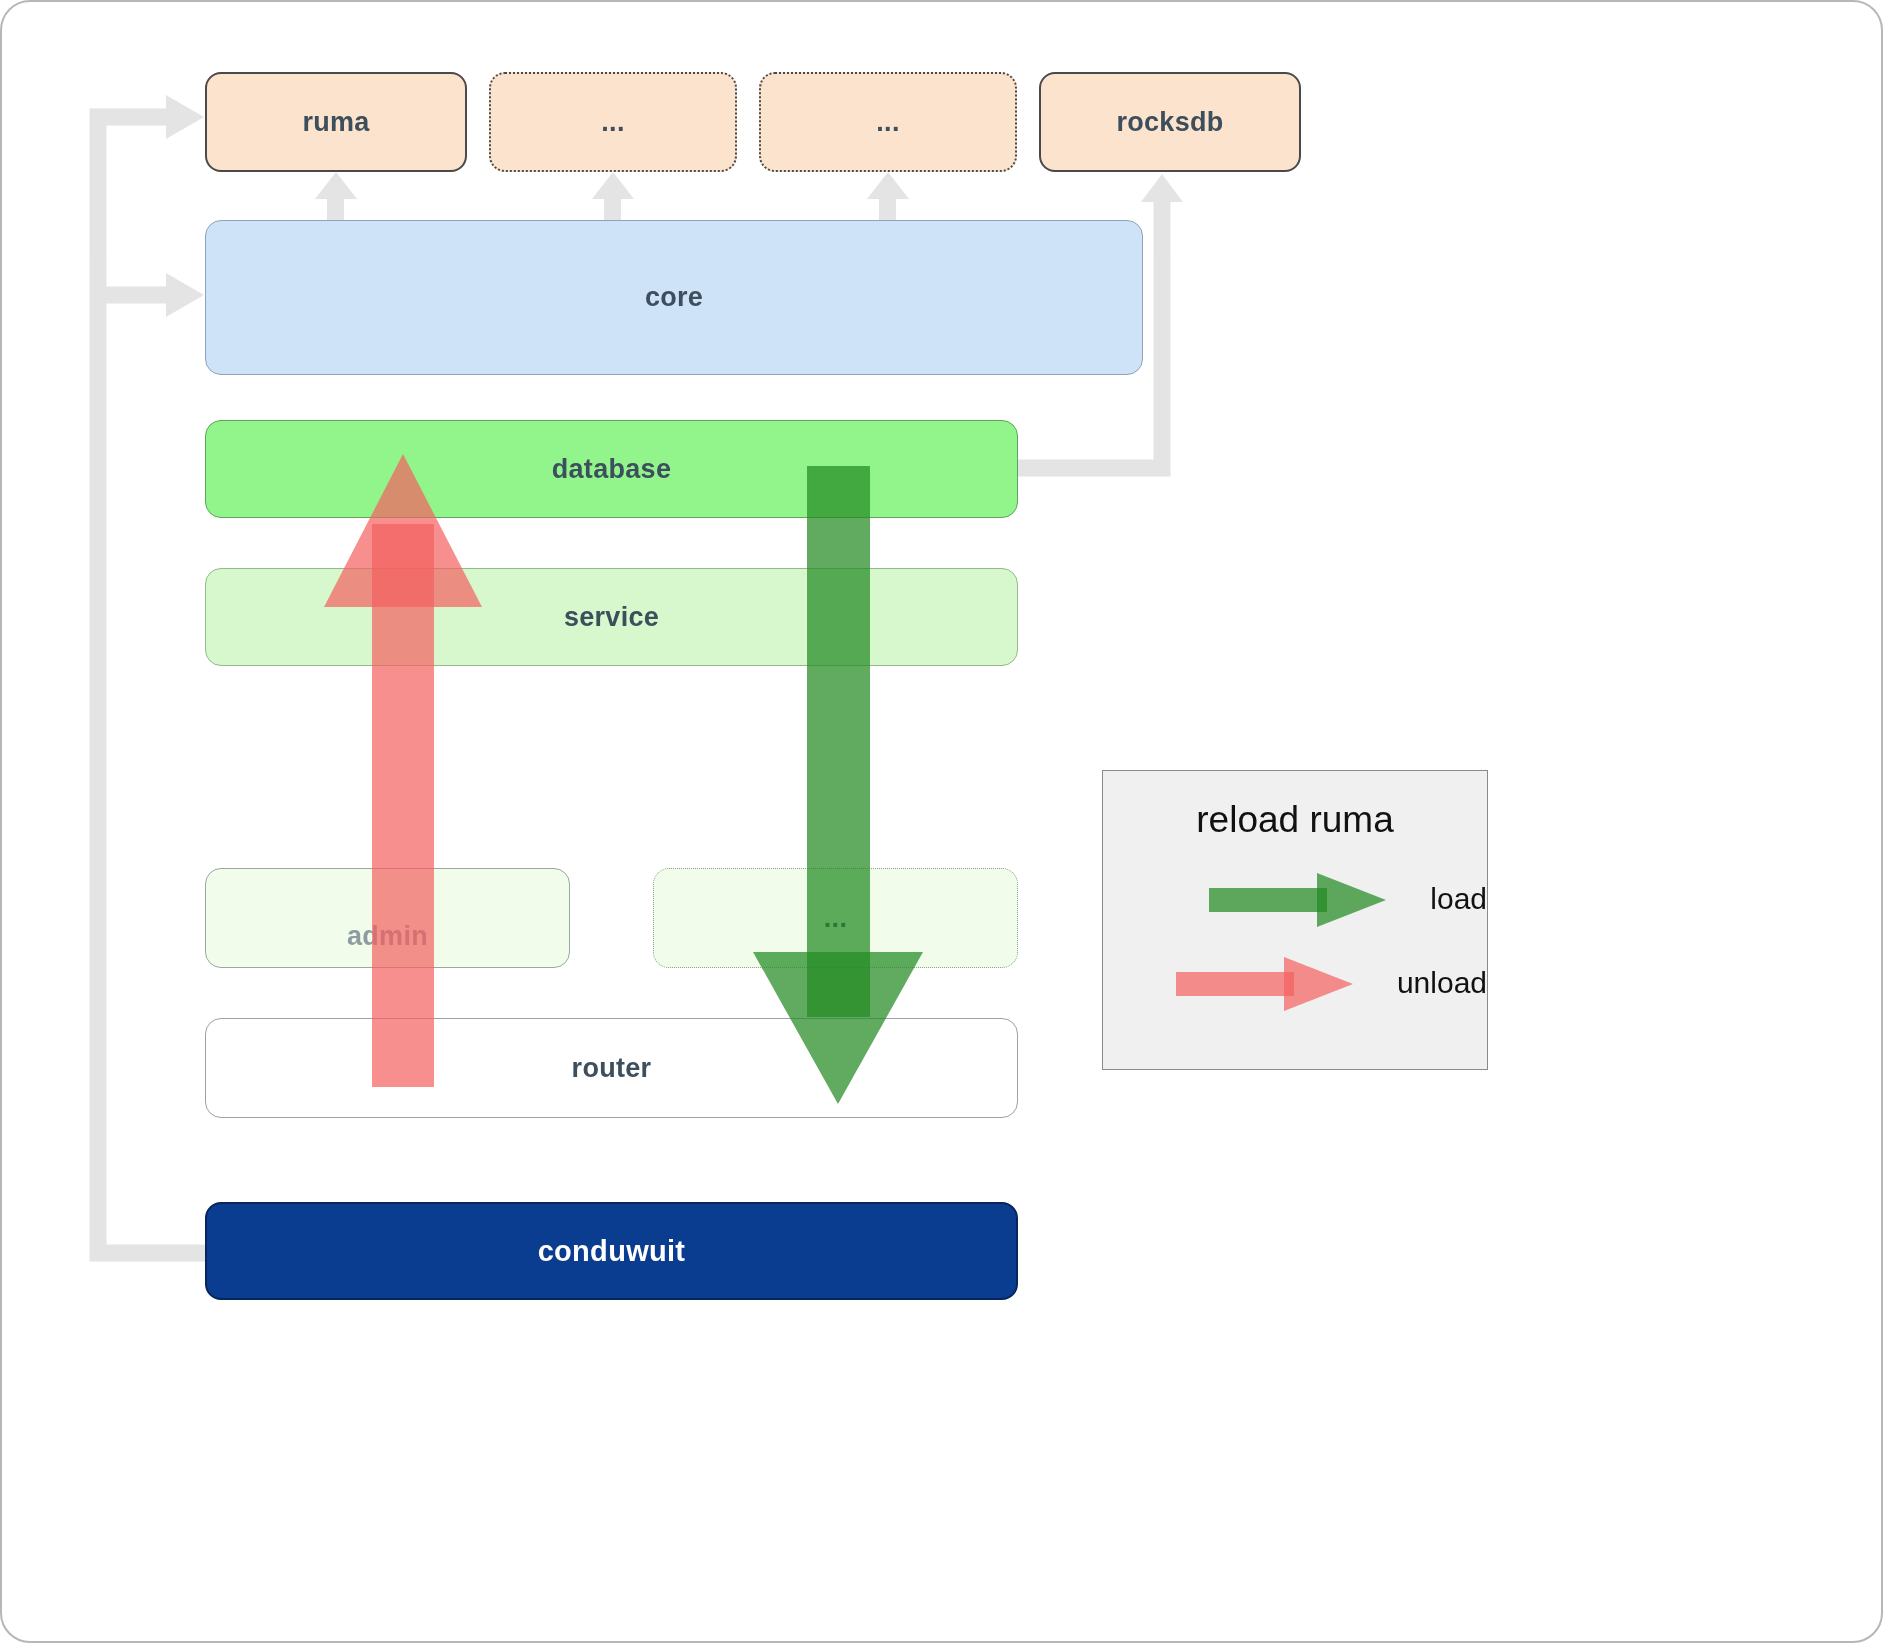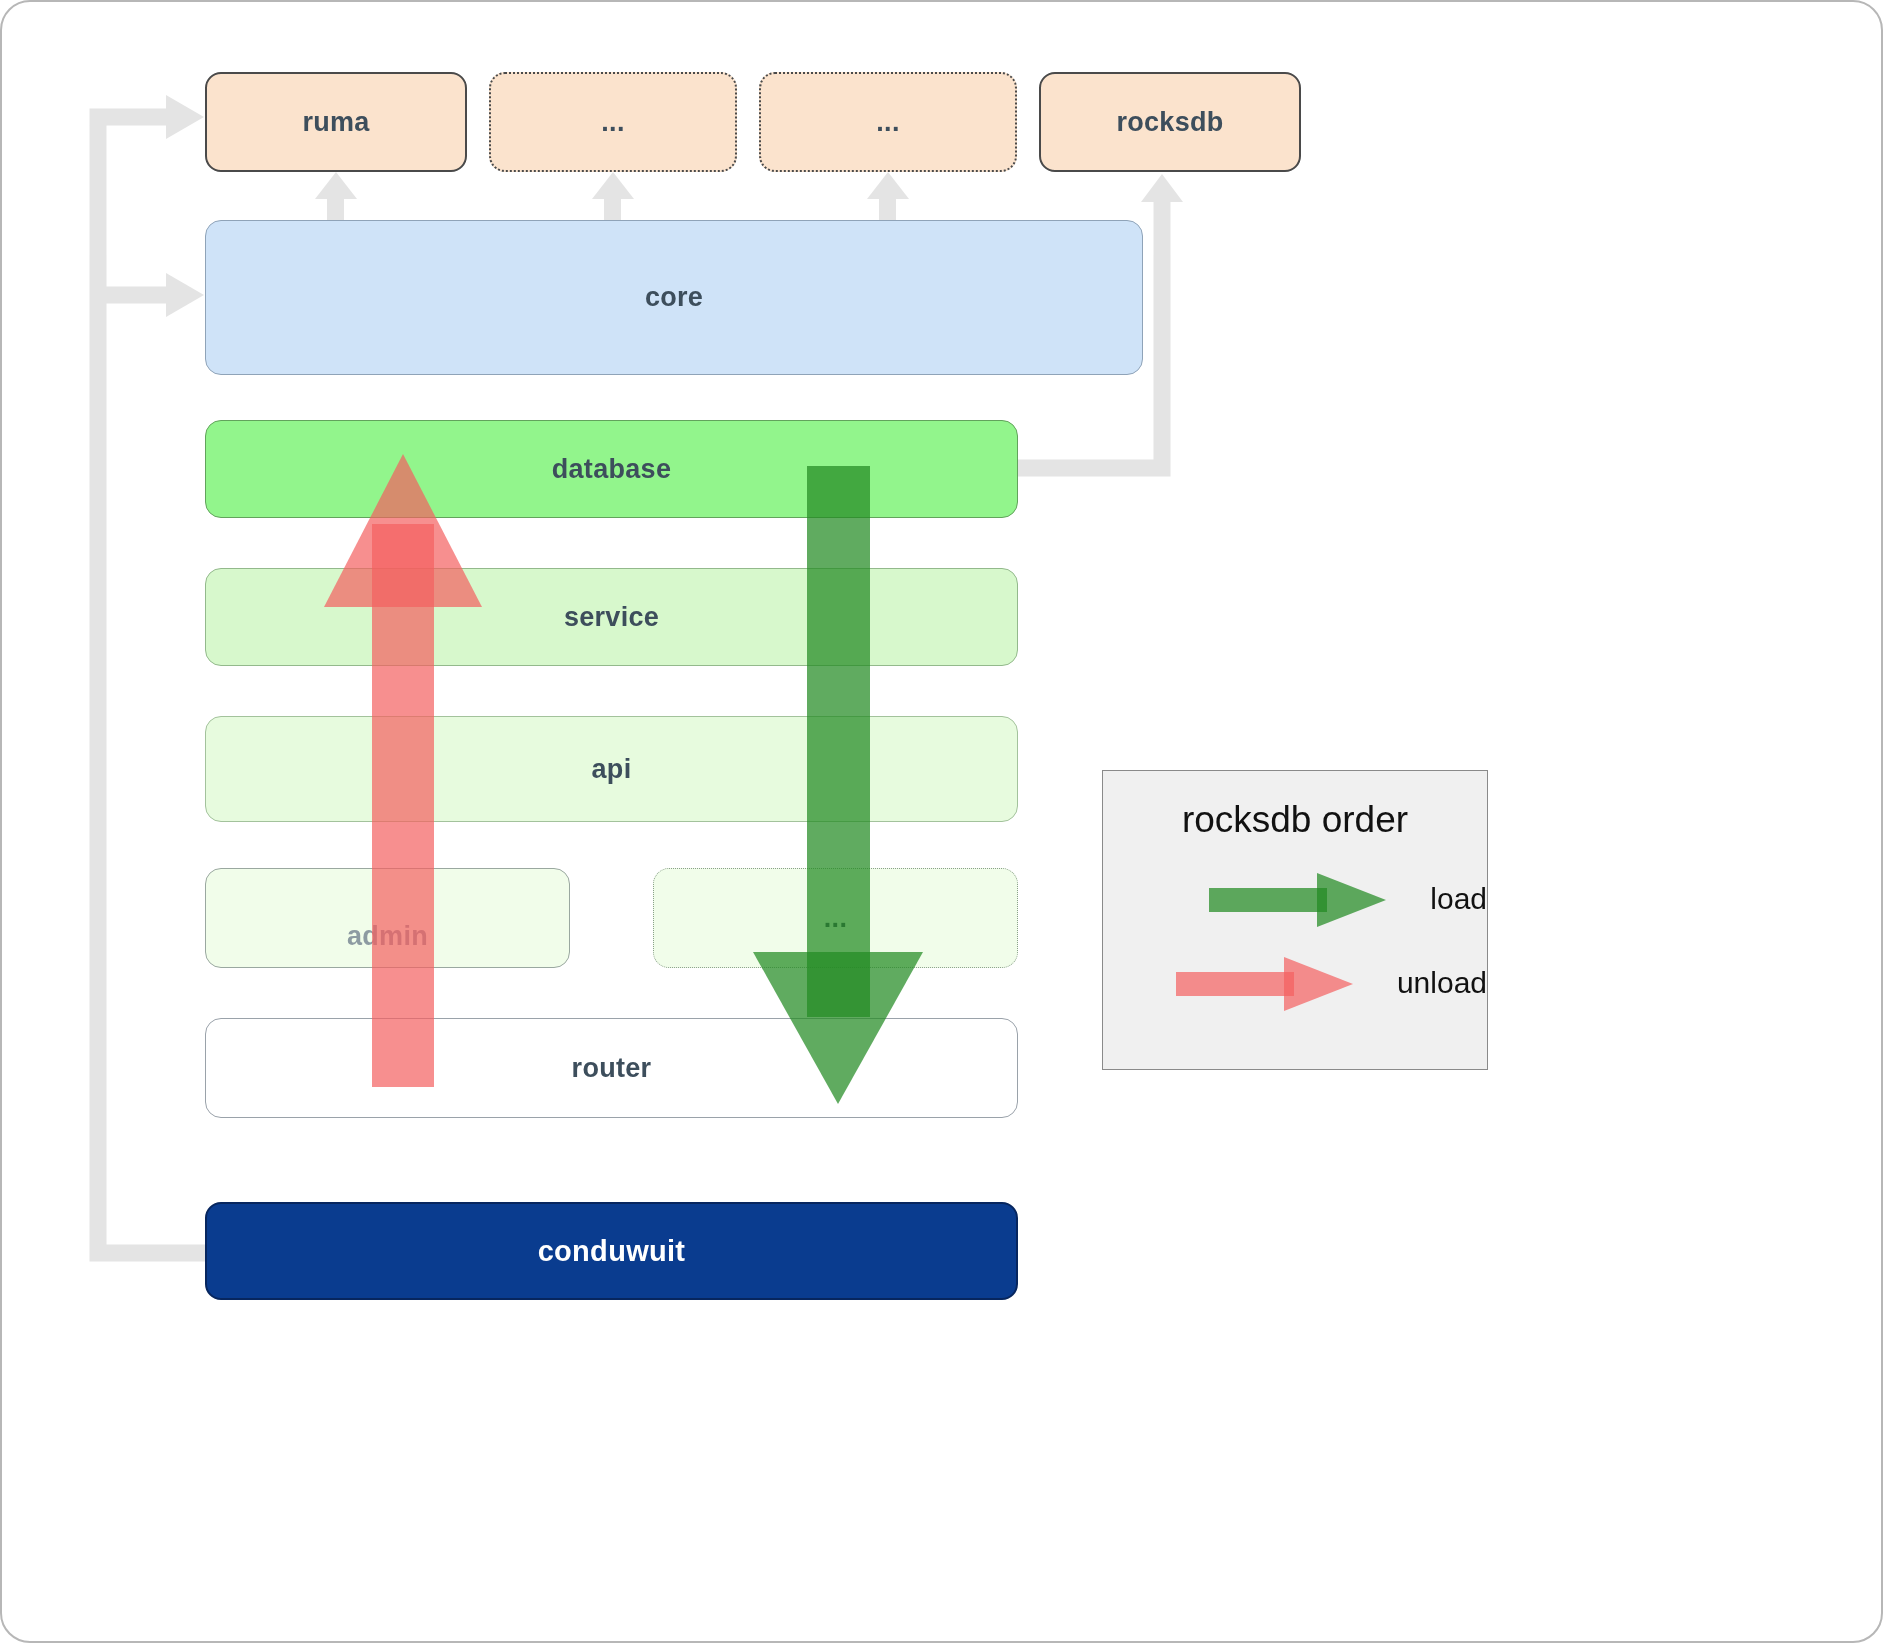--- a/index.html
+++ b/index.html
@@ -134,23 +134,20 @@
       </div>
     <div class="box box-core">
         <span>core</span>
       </div>
     <div class="box box-database">
         <span>database</span>
       </div>
     <div class="box box-service">
         <span>service</span>
       </div>
-    <div class="box box-api">
-        <span>api</span>
-      </div>
     <div class="box box-admin">
         <span>admin</span>
       </div>
     <div class="box box-dots3">
         <span>...</span>
       </div>
     <div class="box box-router">
         <span>router</span>
       </div>
     <div class="box box-conduwuit">
@@ -164,21 +161,21 @@
         <polygon class="unload-shape" points="322,605 401,452 480,605"></polygon>
       </g>
 
       <g>
         <rect class="load-shape" x="805" y="464" width="63" height="551"></rect>
         <polygon class="load-shape" points="751,950 921,950 836,1102"></polygon>
       </g>
     </svg>
 
     <div class="legend">
-      <div class="legend-title">rocksdb order</div>
+      <div class="legend-title">reload ruma</div>
       <div class="legend-row">
         <svg viewBox="0 0 190 66">
           <rect class="load-shape" x="5" y="22" width="118" height="24"></rect>
           <polygon class="load-shape" points="113,7 113,61 182,34"></polygon>
         </svg>
         <span class="legend-label">load</span>
       </div>
       <div class="legend-row">
         <svg viewBox="0 0 190 66">
           <rect class="unload-shape" x="5" y="22" width="118" height="24"></rect>

